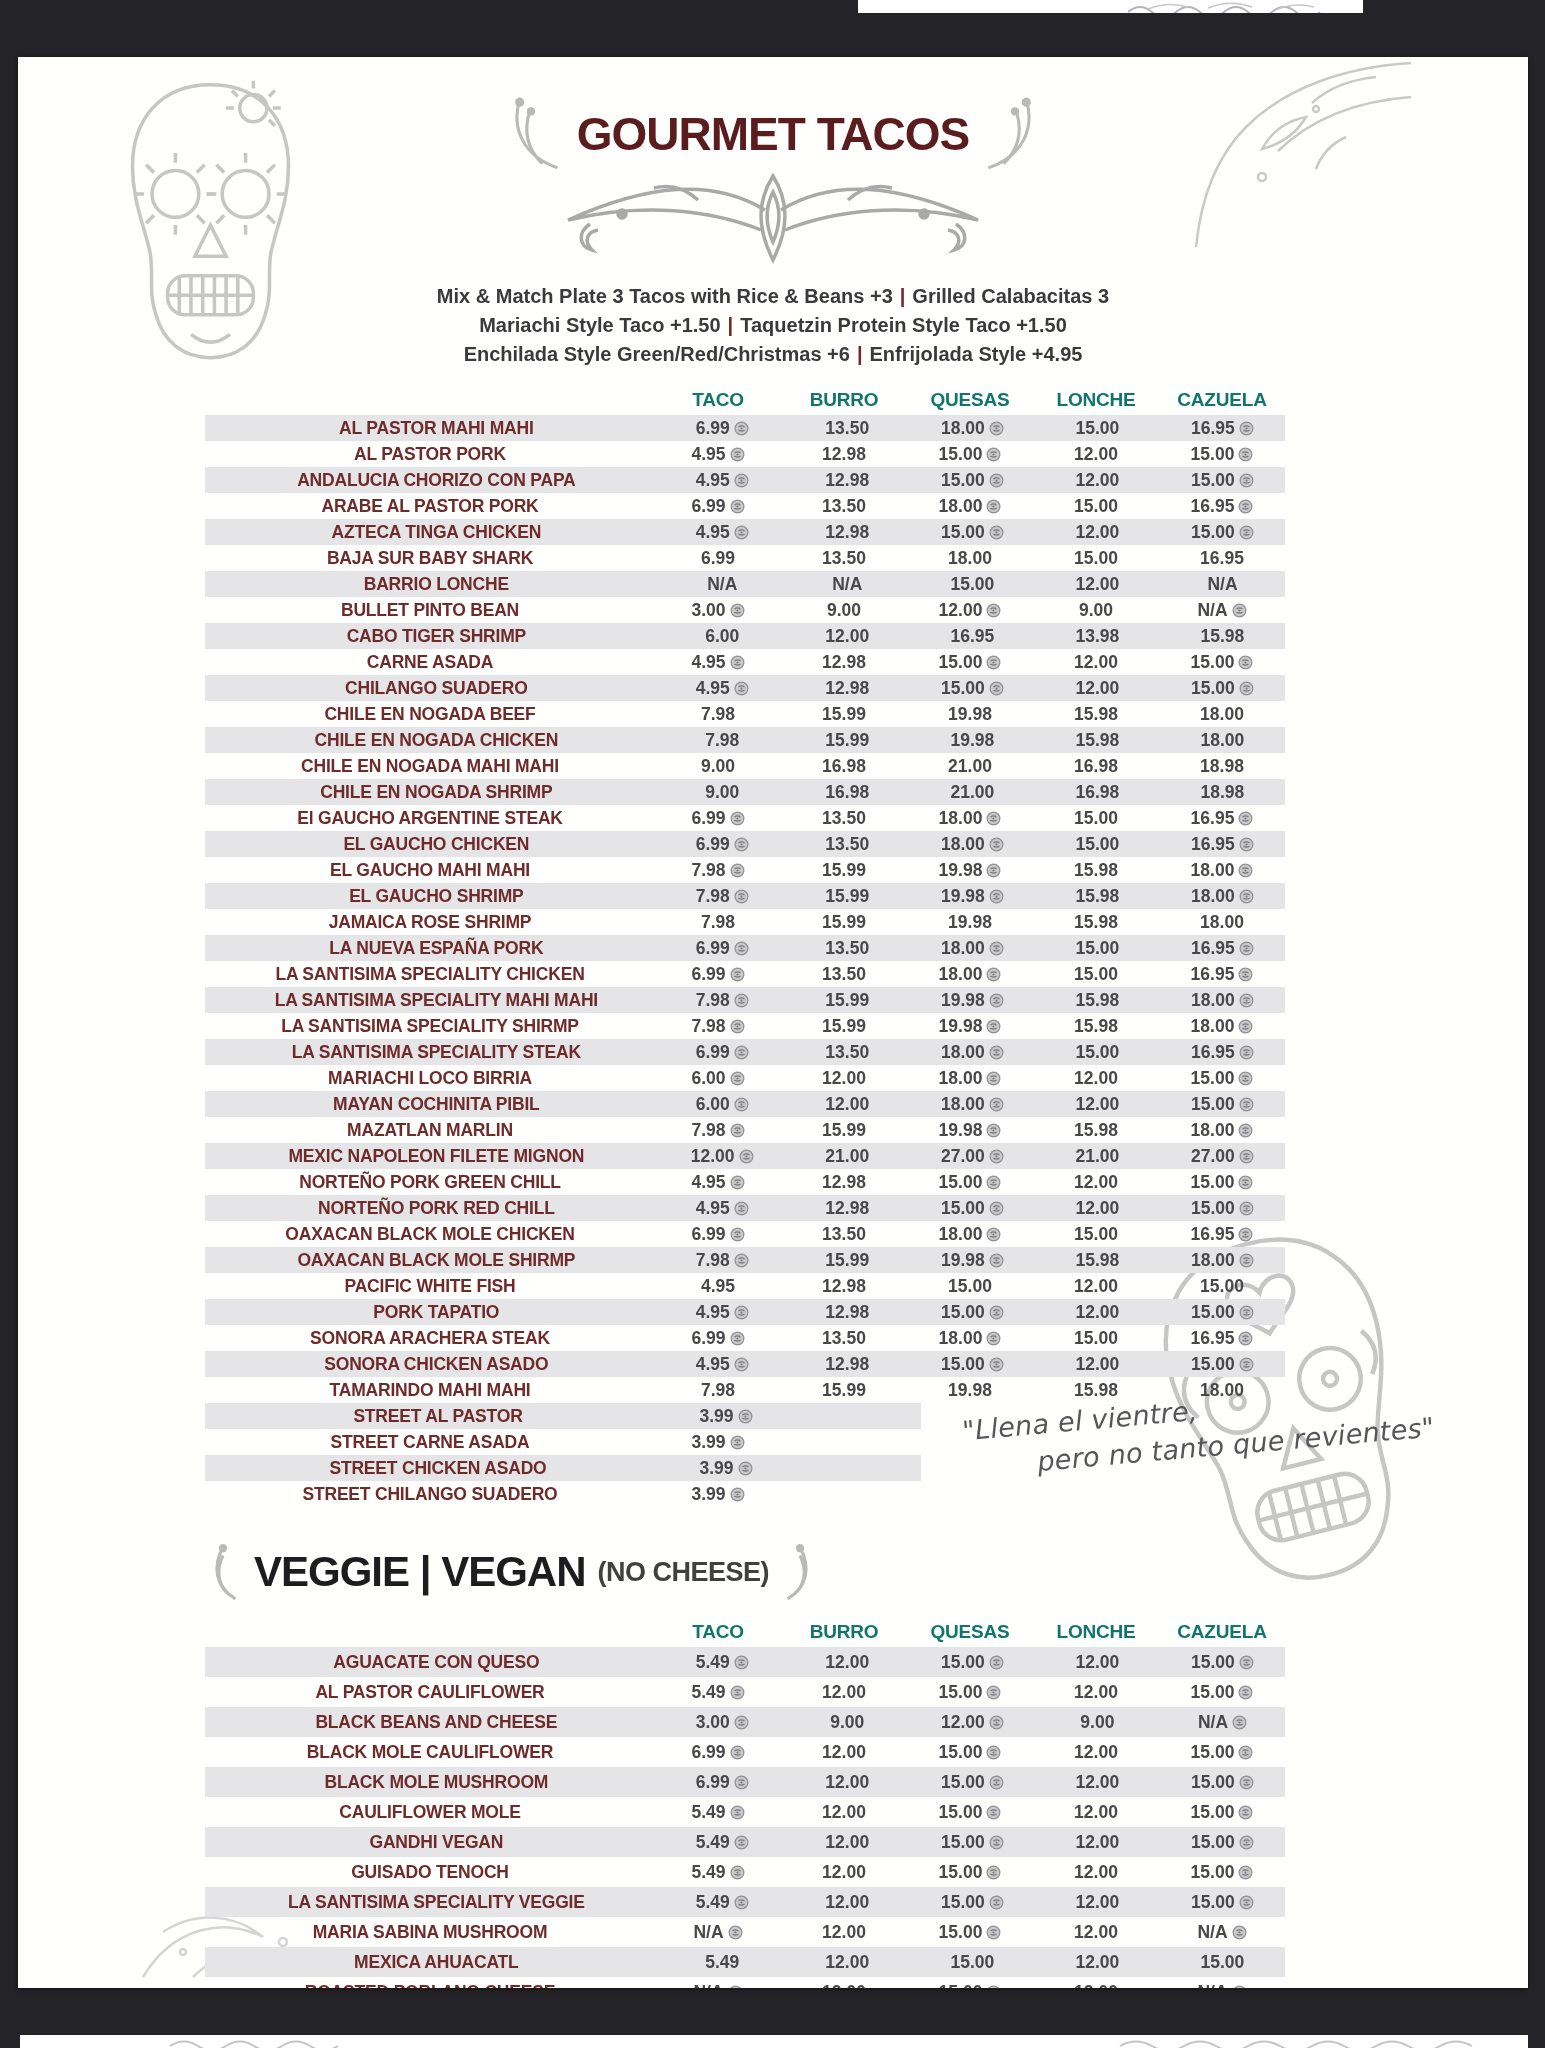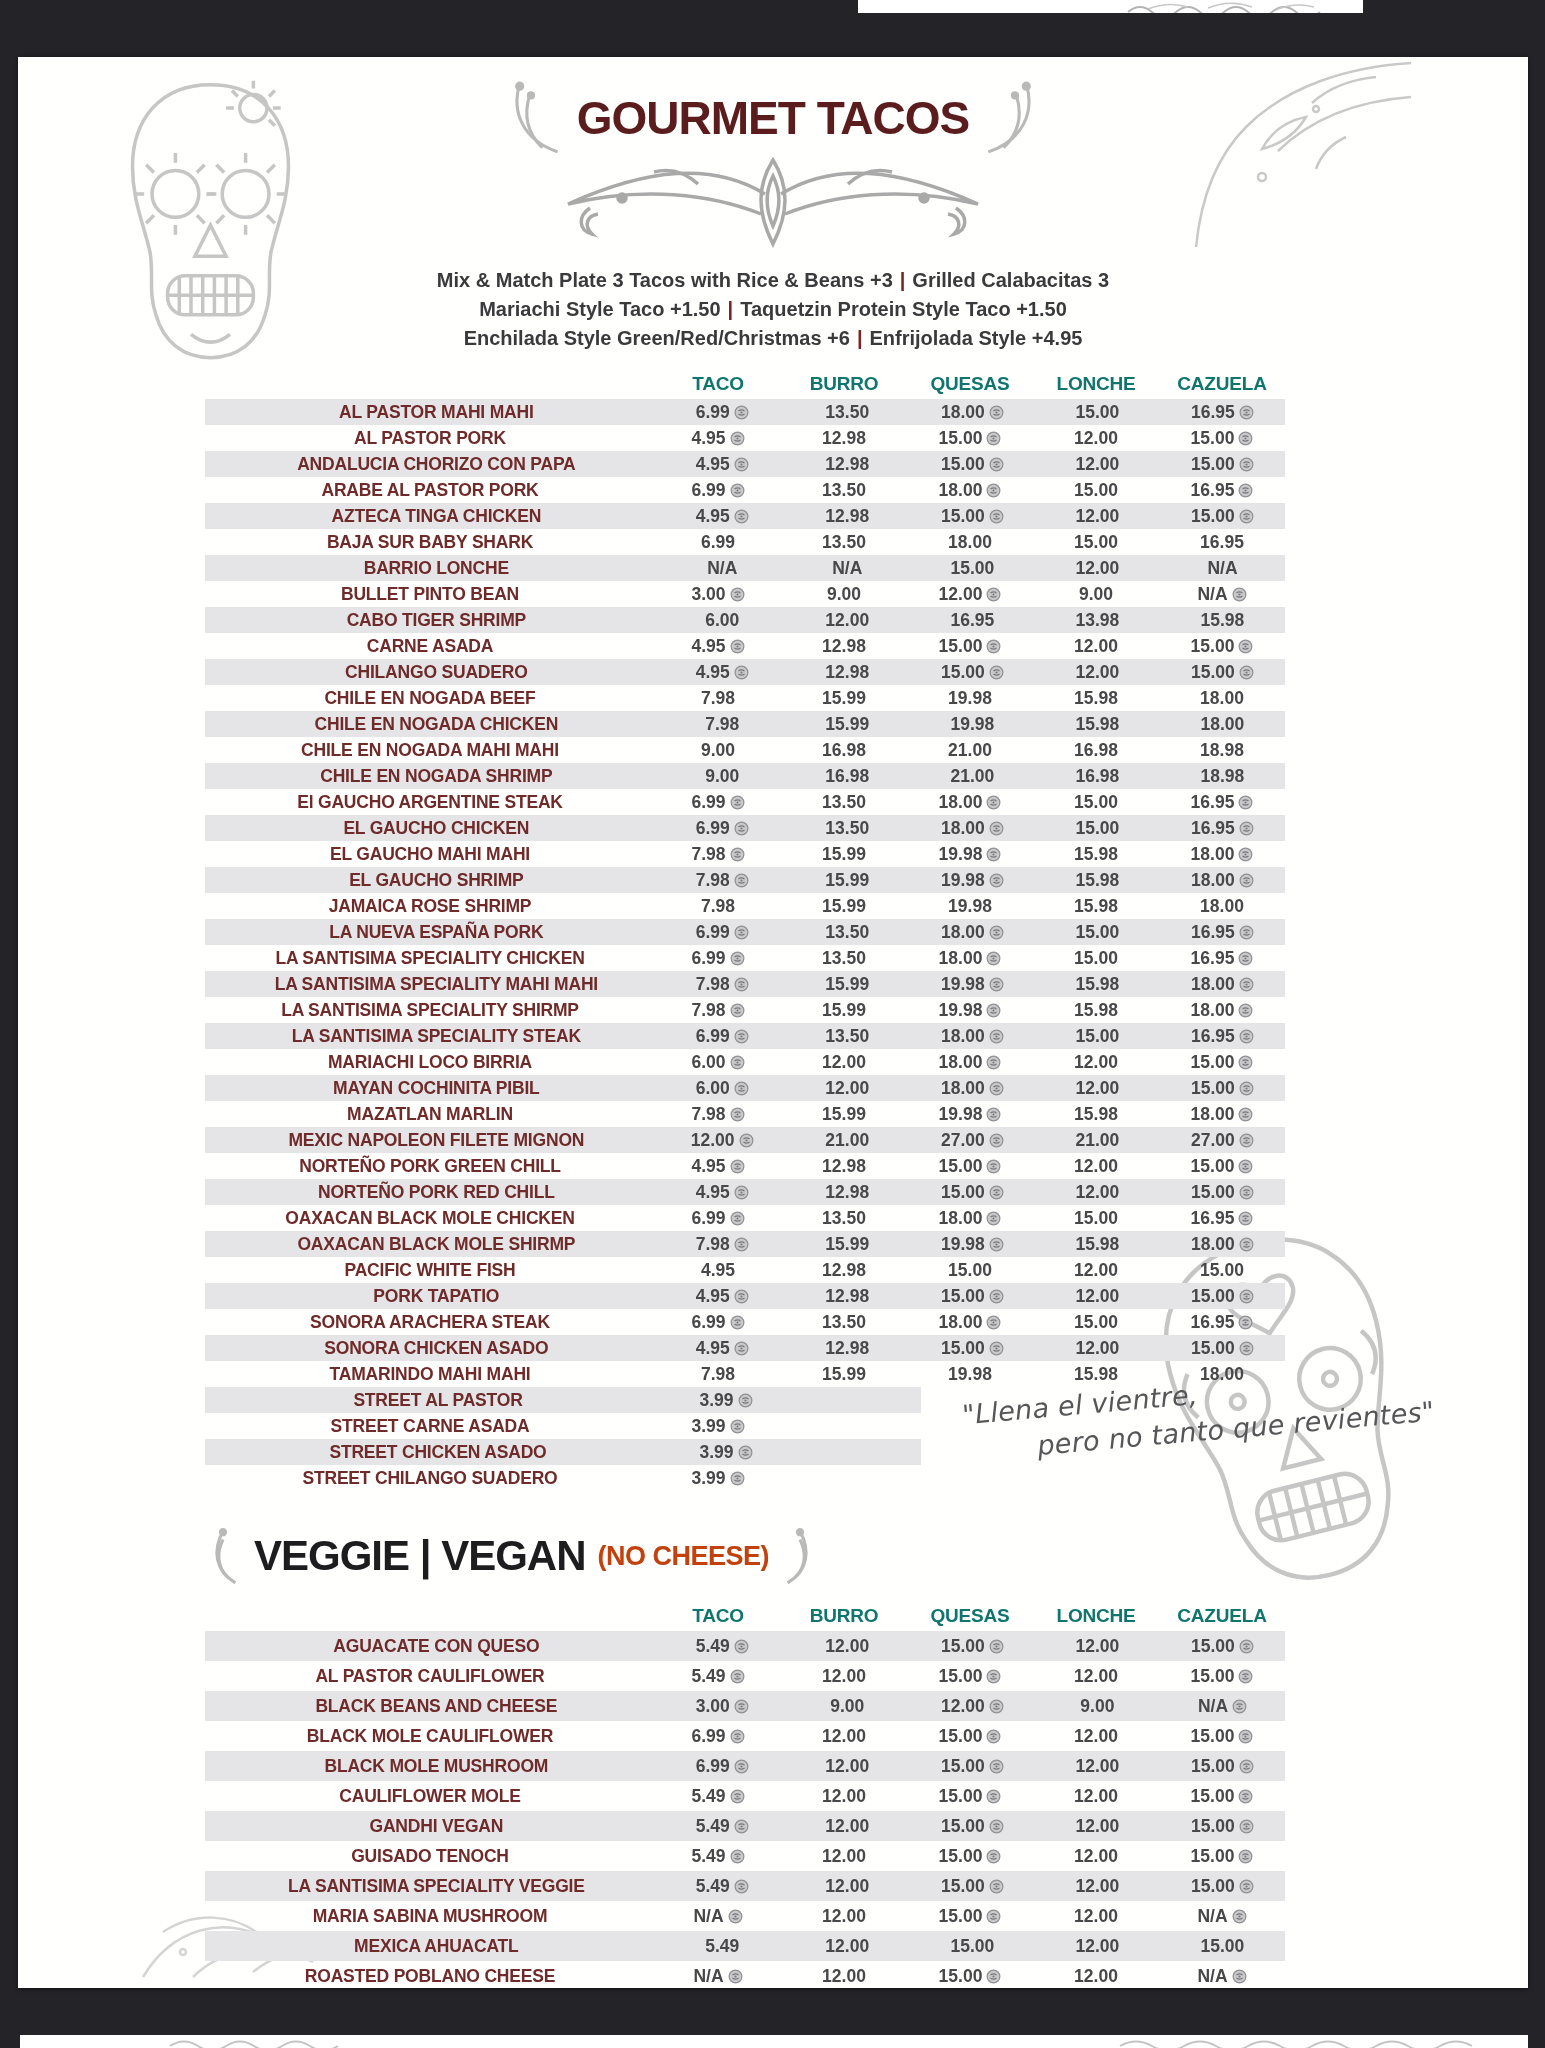--- a/index.html
+++ b/index.html
@@ -9,21 +9,21 @@
   .sliver{position:absolute;background:#fff;overflow:hidden;}
   .sliver-top{top:0;left:858px;width:505px;height:13px;}
   .sliver-bottom{bottom:0;left:20px;width:1508px;height:13px;}
   .sliver svg{display:block;}
   
   .page{position:absolute;left:18px;top:57px;width:1510px;height:1931px;background:#fffffe;
     box-shadow:0 1px 4px rgba(0,0,0,.6);overflow:hidden;}
   .content{position:relative;z-index:2;}
   .deco{position:absolute;z-index:1;}
   
-  .title-row{display:flex;justify-content:center;align-items:center;gap:14px;padding-top:21px;}
+  .title-row{display:flex;justify-content:center;align-items:center;gap:14px;padding-top:37px;}
   h1{margin:0;font-size:46px;font-weight:700;letter-spacing:-1px;color:#5a1c1c;}
   .ornament{display:block;margin:-14px auto 0;}
   
   .notes{margin-top:14px;text-align:center;font-size:20px;font-weight:700;color:#3a3a3c;line-height:29px;}
   .notes .pipe{color:#7a2424;padding:0 7px;font-weight:700;}
   
   .table{width:1080px;margin-left:187px;}
   .main-table{margin-top:16px;}
   .t-row{display:flex;align-items:center;height:26px;}
   .veg-rows .t-row{height:30px;}
@@ -38,21 +38,21 @@
   .badge{flex:0 0 auto;display:block;}
   
   .street-block{position:relative;}
   .street-rows .t-row{width:708px;}
   .quote{position:absolute;left:758px;top:-12px;width:560px;transform:rotate(-5deg);
     font-family:"DejaVu Sans",sans-serif;font-style:italic;font-size:27px;color:#565659;letter-spacing:0.3px;}
   .quote .q2{margin-left:72px;margin-top:6px;}
   
   .veg-header{display:flex;align-items:center;gap:12px;margin:34px 0 0 186px;}
   .veg-main{font-size:42px;font-weight:700;color:#1d1d1f;letter-spacing:-1px;}
-  .veg-sub{font-size:27px;font-weight:700;color:#c2410c;letter-spacing:-0.5px;}
+  .veg-sub{font-size:27px;font-weight:700;color:#404040;letter-spacing:-0.5px;}
   .veg-table{margin-top:14px;}
 </style>
 </head>
 <body>
 
 <div class="viewport">
 
   <div class="sliver sliver-top">
     <svg width="505" height="13">
       <path d="M270,12 q12,-10 24,0 t24,0 t24,0 t24,0 t24,0 t24,0 t24,0 t24,0" stroke="#b4b4b4" stroke-width="2" fill="none"></path>

